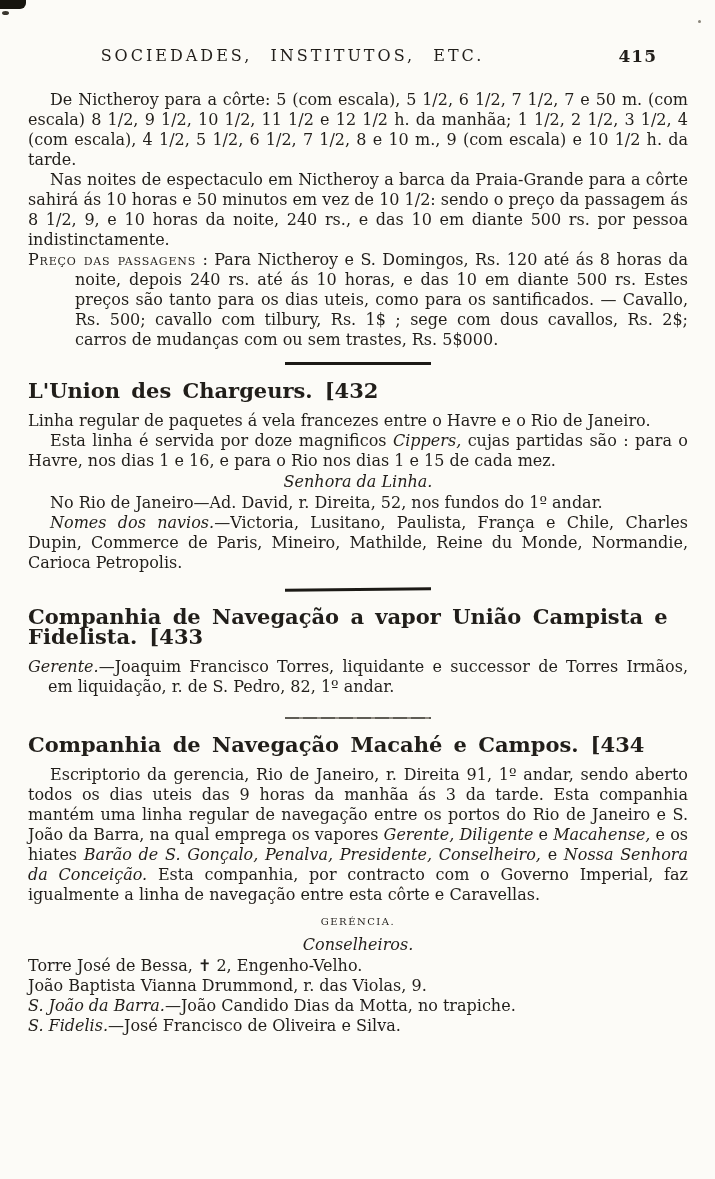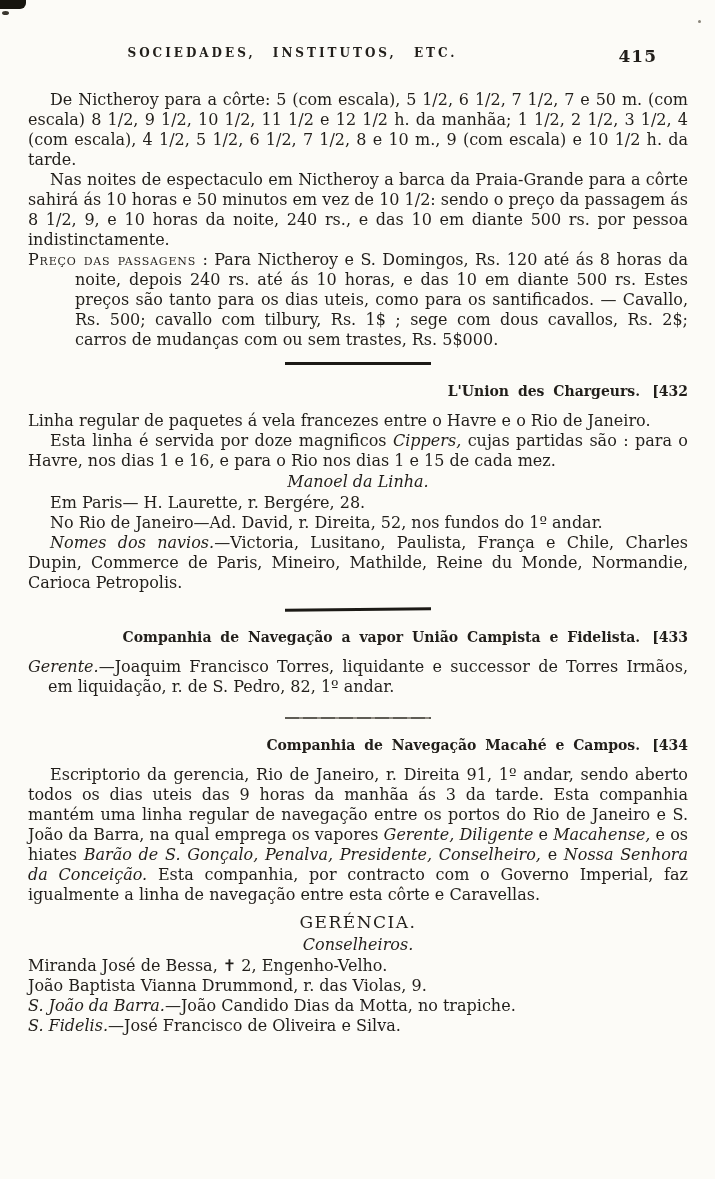--- a/index.html
+++ b/index.html
@@ -22,22 +22,22 @@
 
   .running-head{
     position:relative;
     margin:46px 30px 0 30px;
     height:20px;
   }
   .head-title{
     display:block;
     text-align:center;
     padding-right:130px;
-    font-weight:bold;
-    font-size:12px;
+    font-weight:normal;
+    font-size:16px;
     letter-spacing:3px;
     word-spacing:10px;
     white-space:nowrap;
   }
   .page-num{
     position:absolute;right:28px;top:0;
     font-weight:bold;font-size:17px;letter-spacing:1px;
   }
 
   .content{padding:24px 27px 0 28px;font-size:16px;line-height:20px;}
@@ -49,28 +49,28 @@
   .sc{font-variant:small-caps;letter-spacing:0.8px;}
   .it{font-style:italic;}
 
   .rule{width:146px;height:3px;background:#1c1a16;margin:12px auto 12px auto;}
   .rule-2{margin:15px auto 14px auto;transform:rotate(-0.6deg);}
   .rule-3{height:2px;opacity:0.75;margin:20px auto 16px auto;
     background:repeating-linear-gradient(90deg,#2a271f 0 14px,#6d675c 14px 18px);}
 
   .sec-head{
     margin:16px 0 10px 0;
-    text-align:right;
+    text-align:left;
     font-weight:bold;
-    font-size:14px;
+    font-size:21px;
     word-spacing:4px;
   }
   .sec-head .ref{margin-left:12px;font-weight:bold;}
   .center-it{text-align:center;font-style:italic;margin:1px 0;}
-  .center-caps{text-align:center;font-size:17px;letter-spacing:1.5px;margin:7px 0 3px 0;}
+  .center-caps{text-align:center;font-size:10px;letter-spacing:1.5px;margin:7px 0 3px 0;}
 </style>
 </head>
 <body>
 
 <div class="page">
 
   <div class="artifact-1"></div>
   <div class="artifact-2"></div>
   <div class="artifact-3"></div>
 
@@ -84,42 +84,41 @@
     <p class="indent">De Nictheroy para a côrte: 5 (com escala), 5 1/2, 6 1/2, 7 1/2, 7 e 50 m. (com escala) 8 1/2, 9 1/2, 10 1/2, 11 1/2 e 12 1/2 h. da manhãa; 1 1/2, 2 1/2, 3 1/2, 4 (com escala), 4 1/2, 5 1/2, 6 1/2, 7 1/2, 8 e 10 m., 9 (com escala) e 10 1/2 h. da tarde.</p>
     <p class="indent">Nas noites de espectaculo em Nictheroy a barca da Praia-Grande para a côrte sahirá ás 10 horas e 50 minutos em vez de 10 1/2: sendo o preço da passagem ás 8 1/2, 9, e 10 horas da noite, 240 rs., e das 10 em diante 500 rs. por pessoa indistinctamente.</p>
     <p class="hang"><span class="sc">Preço das passagens</span><span> : Para Nictheroy e S. Domingos, Rs. 120 até ás 8 horas da noite, depois 240 rs. até ás 10 horas, e das 10 em diante 500 rs. Estes preços são tanto para os dias uteis, como para os santificados. — Cavallo, Rs. 500; cavallo com tilbury, Rs. 1$ ; sege com dous cavallos, Rs. 2$; carros de mudanças com ou sem trastes, Rs. 5$000.</span></p>
 
     <div class="rule"></div>
 
     <div>
       <h2 class="sec-head"><span>L'Union des Chargeurs.</span><span class="ref">[432</span></h2>
       <p>Linha regular de paquetes á vela francezes entre o Havre e o Rio de Janeiro.</p>
       <p class="indent"><span>Esta linha é servida por doze magnificos </span><span class="it">Cippers,</span><span> cujas partidas são : para o Havre, nos dias 1 e 16, e para o Rio nos dias 1 e 15 de cada mez.</span></p>
-      <p class="center-it">Manoel da Linha.</p>
-      <p class="indent">Em Paris— H. Laurette, r. Bergére, 28.</p>
+      <p class="center-it">Senhora da Linha.</p>
       <p class="indent">No Rio de Janeiro—Ad. David, r. Direita, 52, nos fundos do 1º andar.</p>
       <p class="indent"><span class="it">Nomes dos navios.</span><span>—Victoria, Lusitano, Paulista, França e Chile, Charles Dupin, Commerce de Paris, Mineiro, Mathilde, Reine du Monde, Normandie, Carioca Petropolis.</span></p>
     </div>
 
     <div class="rule rule-2"></div>
 
     <div>
       <h2 class="sec-head"><span>Companhia de Navegação a vapor União Campista e Fidelista.</span><span class="ref">[433</span></h2>
       <p class="hang-sm"><span class="it">Gerente.</span><span>—Joaquim Francisco Torres, liquidante e successor de Torres Irmãos, em liquidação, r. de S. Pedro, 82, 1º andar.</span></p>
     </div>
 
     <div class="rule rule-3"></div>
 
     <div>
       <h2 class="sec-head"><span>Companhia de Navegação Macahé e Campos.</span><span class="ref">[434</span></h2>
       <p class="indent"><span>Escriptorio da gerencia, Rio de Janeiro, r. Direita 91, 1º andar, sendo aberto todos os dias uteis das 9 horas da manhãa ás 3 da tarde. Esta companhia mantém uma linha regular de navegação entre os portos do Rio de Janeiro e S. João da Barra, na qual emprega os vapores </span><span class="it">Gerente, Diligente</span><span> e </span><span class="it">Macahense,</span><span> e os hiates </span><span class="it">Barão de S. Gonçalo, Penalva, Presidente, Conselheiro,</span><span> e </span><span class="it">Nossa Senhora da Conceição.</span><span> Esta companhia, por contracto com o Governo Imperial, faz igualmente a linha de navegação entre esta côrte e Caravellas.</span></p>
 
       <p class="center-caps">GERÉNCIA.</p>
       <p class="center-it">Conselheiros.</p>
-      <p>Miranda José de Bessa, ✝ 2, Engenho-Velho.</p>
+      <p>Torre José de Bessa, ✝ 2, Engenho-Velho.</p>
       <p>João Baptista Vianna Drummond, r. das Violas, 9.</p>
 
       <p><span class="it">S. João da Barra.</span><span>—João Candido Dias da Motta, no trapiche.</span></p>
       <p><span class="it">S. Fidelis.</span><span>—José Francisco de Oliveira e Silva.</span></p>
     </div>
 
   </div>
 </div>
 
 </body></html>

